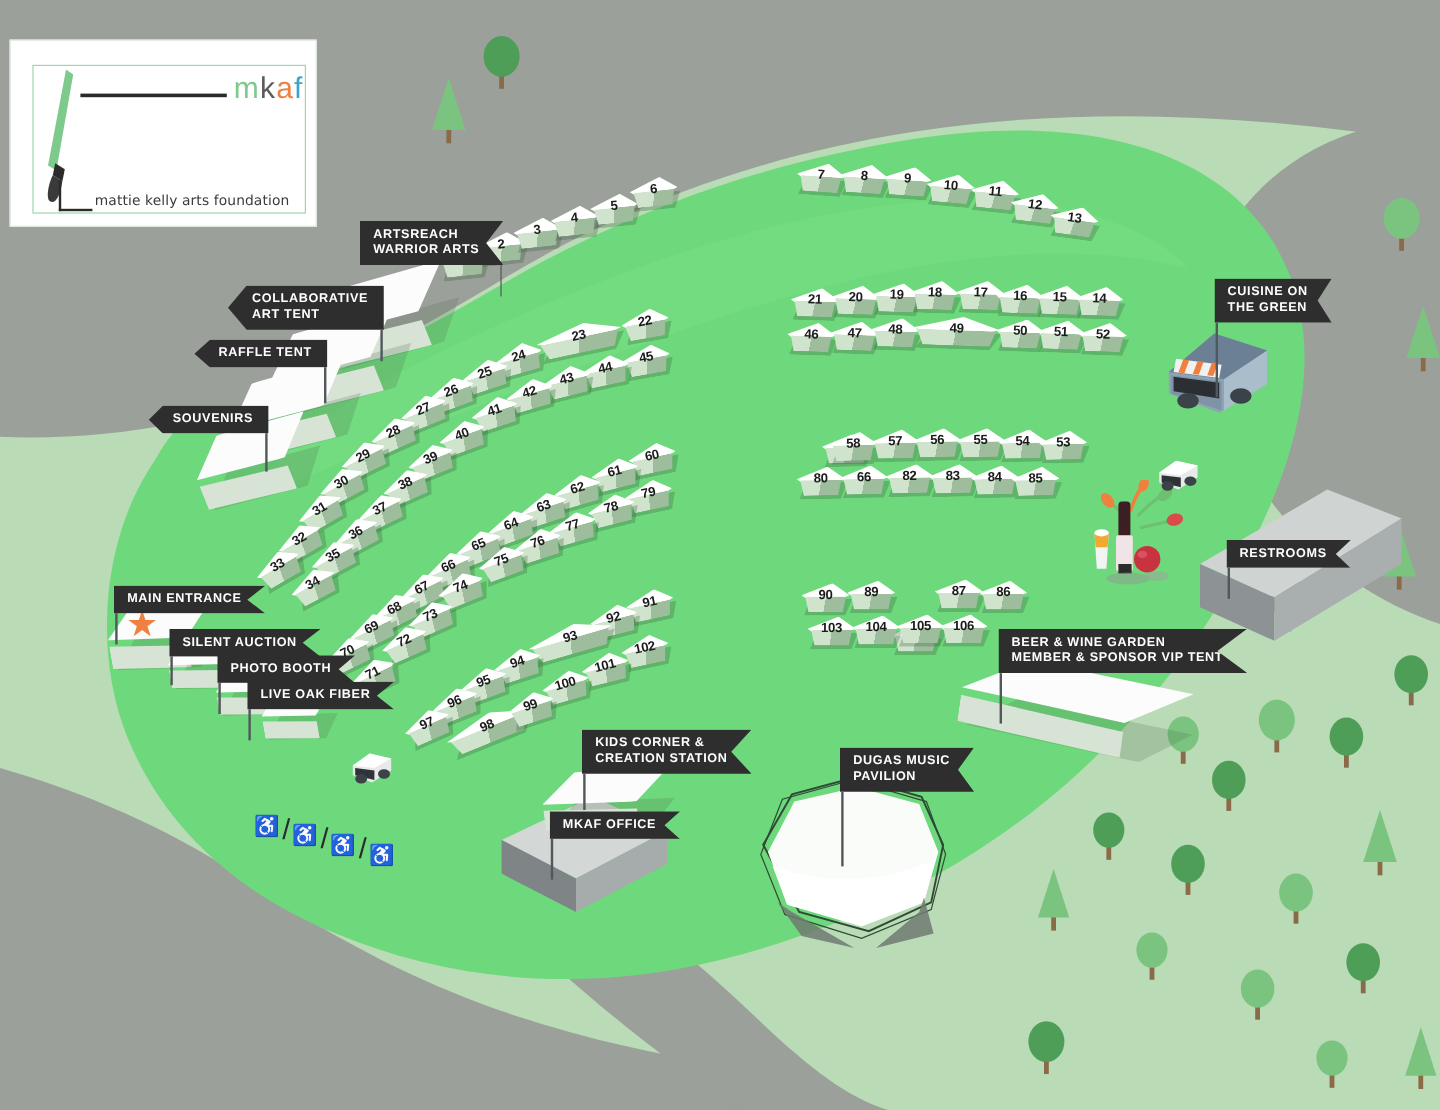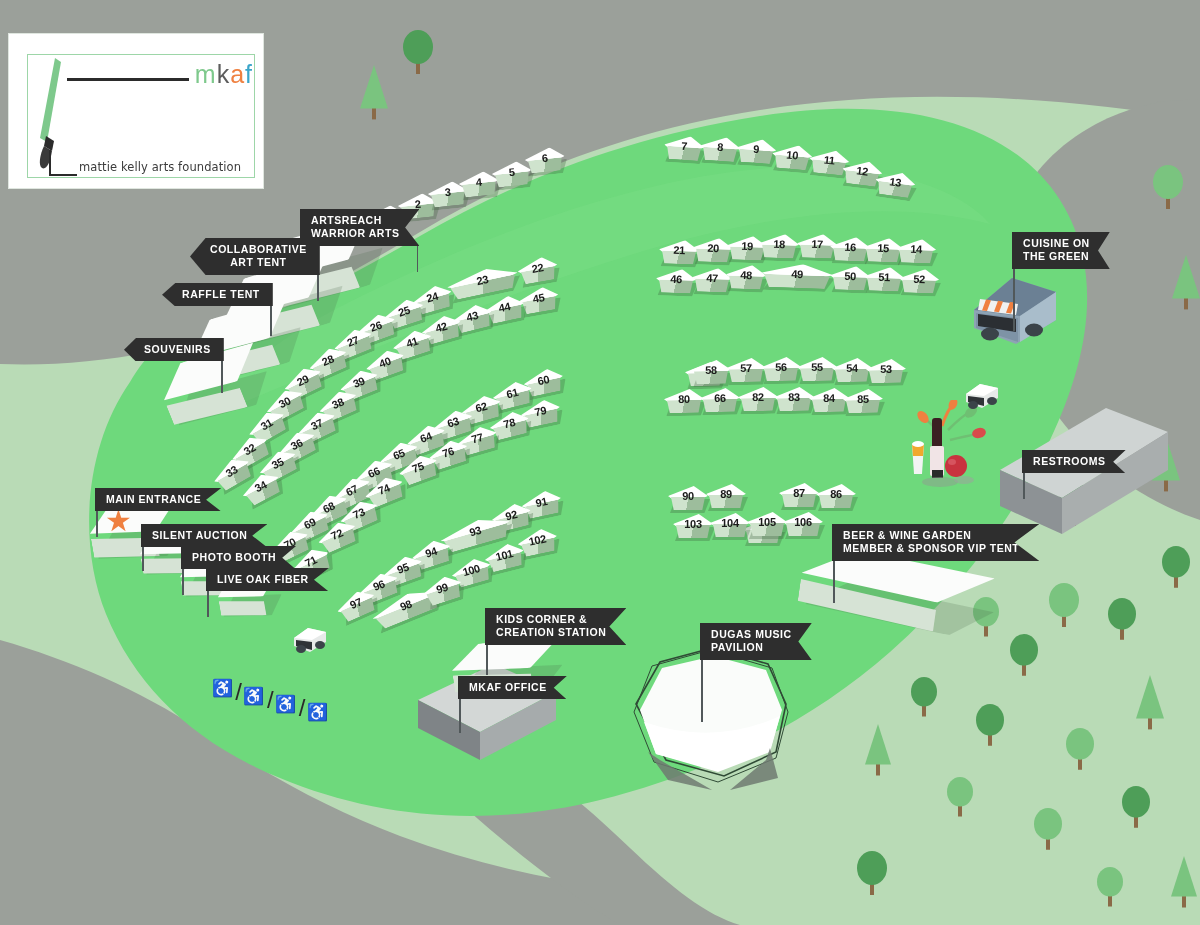--- a/index.html
+++ b/index.html
@@ -101,21 +101,20 @@
     white-space: pre-line;
     position: relative;
   }
   .flag.notch-right .banner {
     clip-path: polygon(0 0, 100% 0, 88% 50%, 100% 100%, 0 100%);
     padding-right: 20px;
   }
   .flag.notch-left .banner {
     clip-path: polygon(12% 0, 100% 0, 100% 100%, 12% 100%, 0 50%);
     padding-left: 20px;
-    text-align: center;
   }
   .flag .pole {
     position: absolute;
     width: 1.6px;
     background: #51585a;
   }
   .flag.pole-left .pole { left: 1px; top: 100%; }
   .flag.pole-right .pole { right: 1px; top: 100%; }
   .entrance-star {
     position: absolute;
@@ -1086,21 +1085,21 @@
         <div class="booth" style="left: 423px; top: 578px; transform: rotate(-18deg);">
           <div class="shadow"></div>
           <div class="body"></div>
           <div class="roof"></div>
           <div class="num">99</div>
         </div>
       </div>
     </div>
 
   <div id="flag-layer">
-      <div class="flag notch-right pole-right" style="left: 268px; top: 209px; padding-left: 32px;">
+      <div class="flag notch-right pole-right" style="left: 268px; top: 184px; padding-left: 32px;">
         <div class="banner">ARTSREACH
 WARRIOR ARTS</div>
         <div class="pole" style="height: 26px;"></div>
       </div>
       <div class="flag notch-left pole-right" style="left: 190px; top: 238px;">
         <div class="banner">COLLABORATIVE
 ART TENT</div>
         <div class="pole" style="height: 26px;"></div>
       </div>
       <div class="flag notch-left pole-right" style="left: 162px; top: 283px;">

